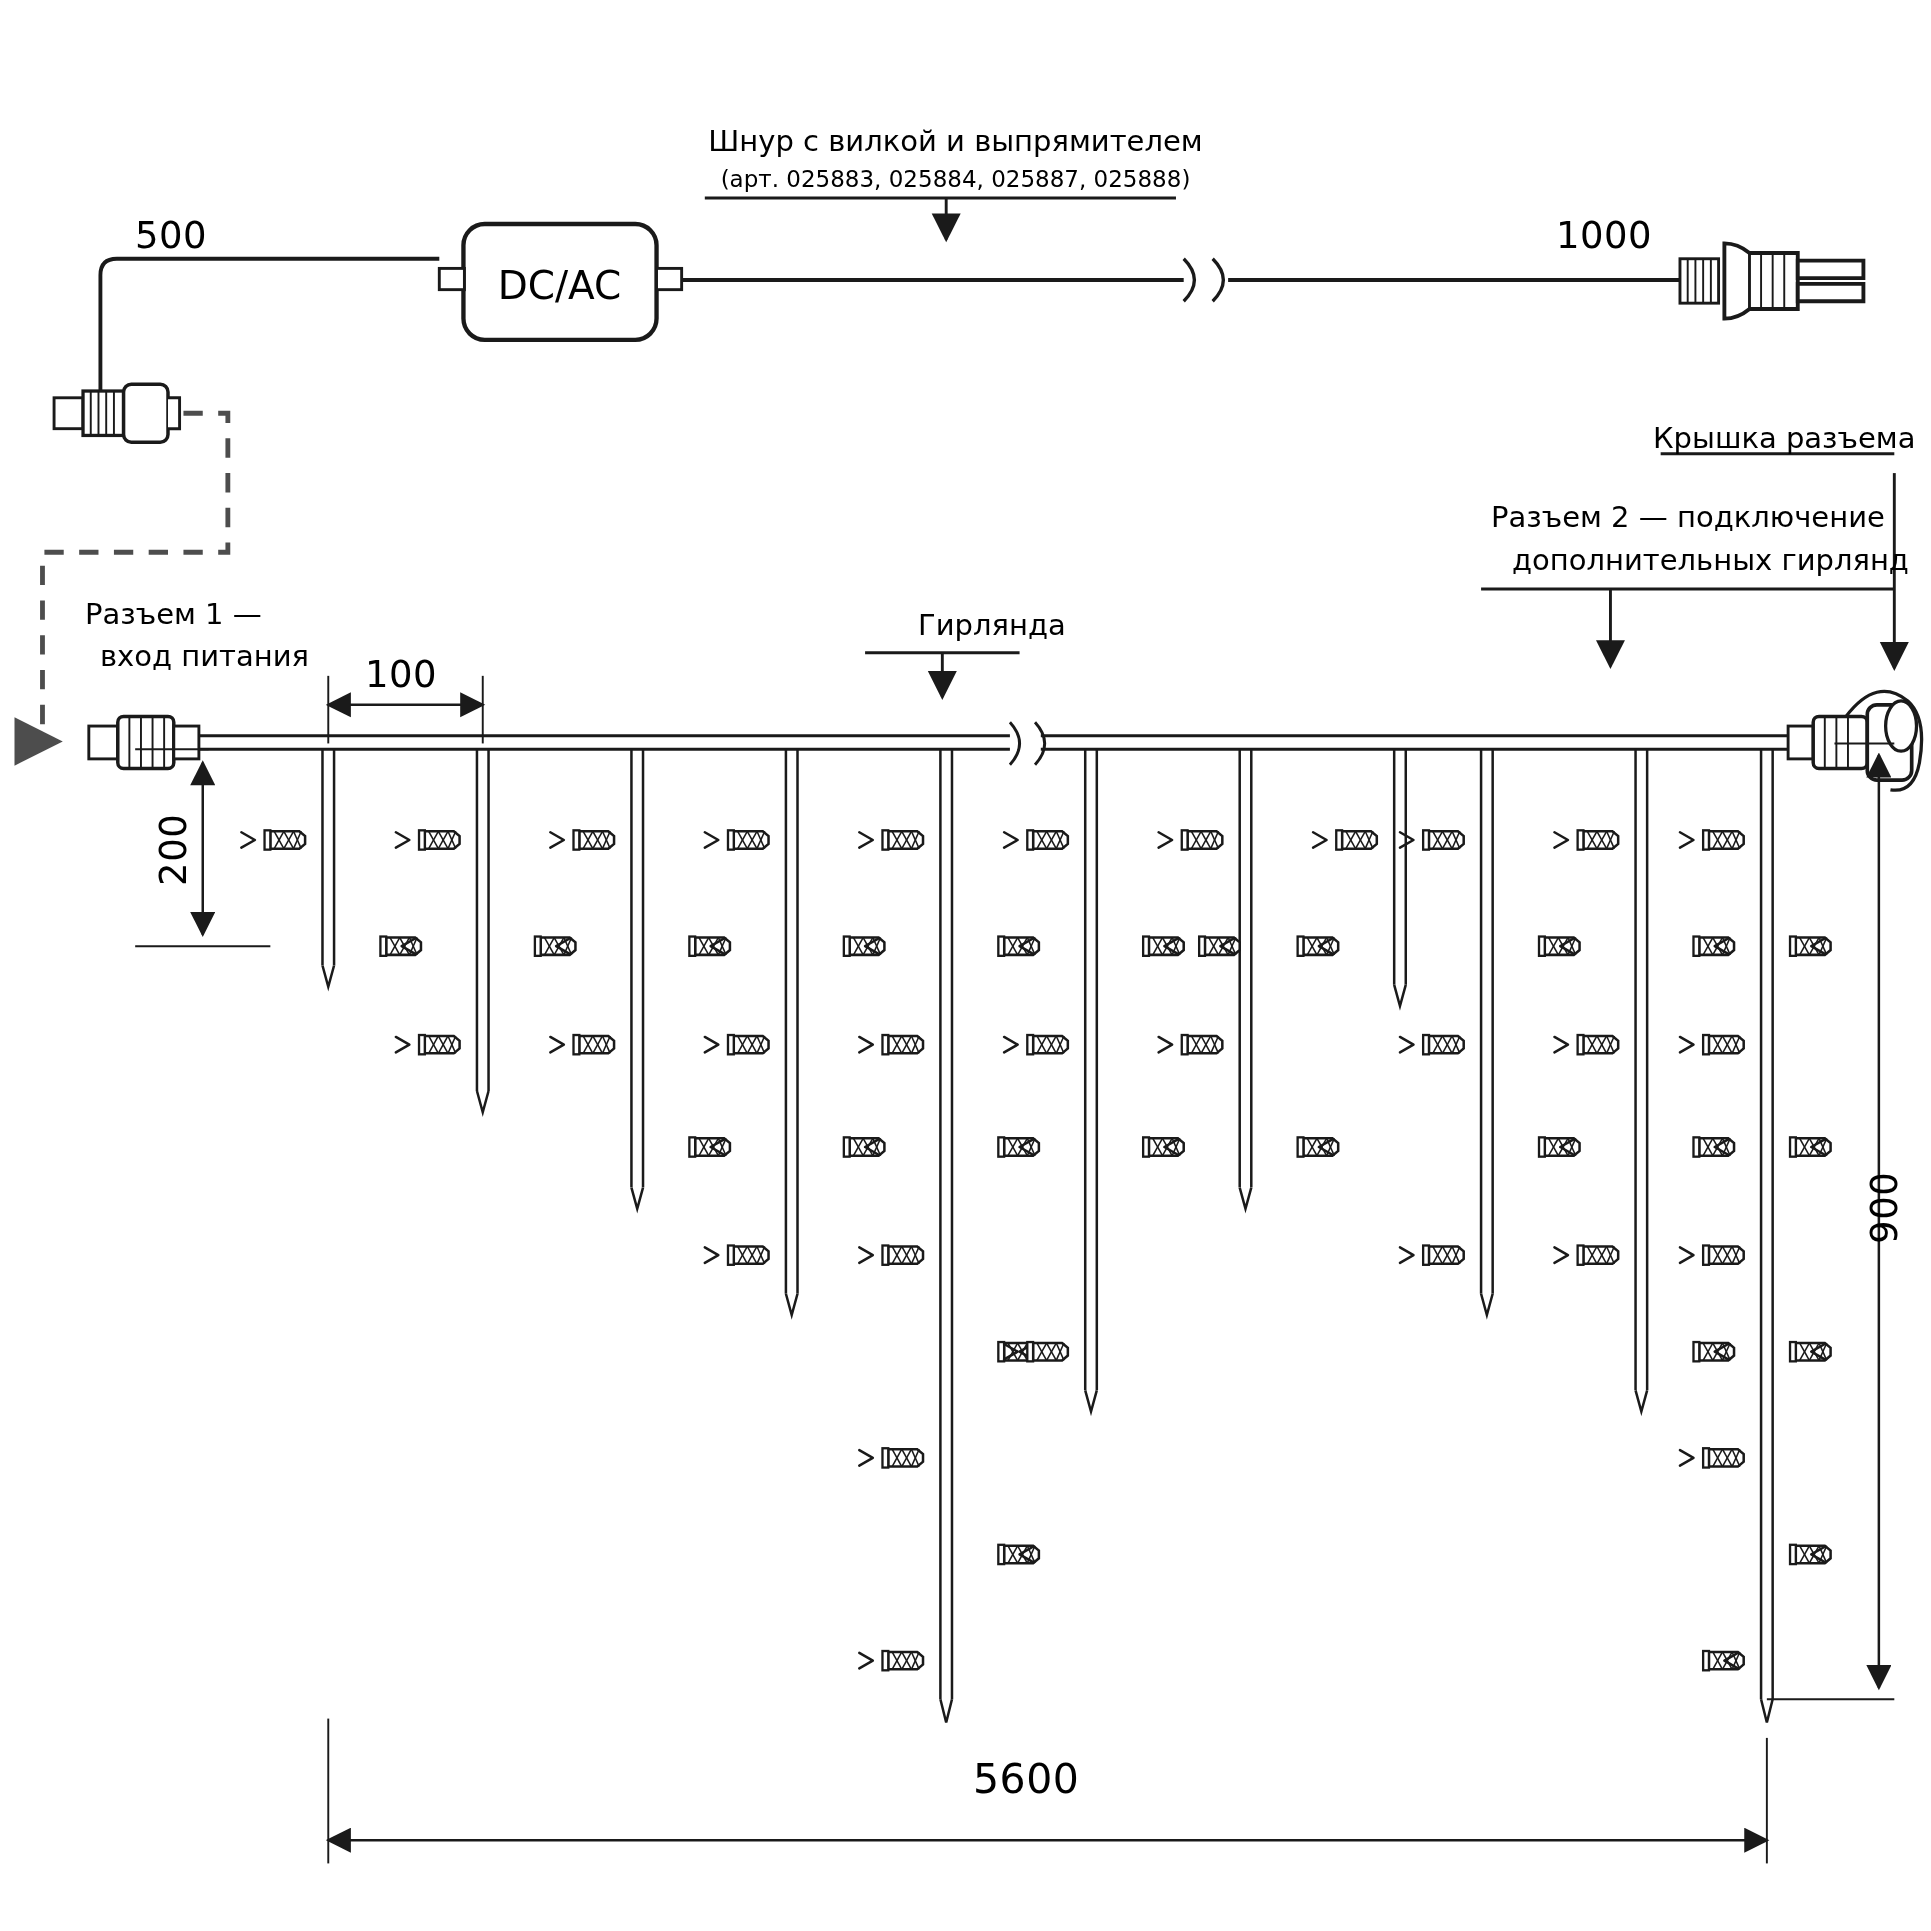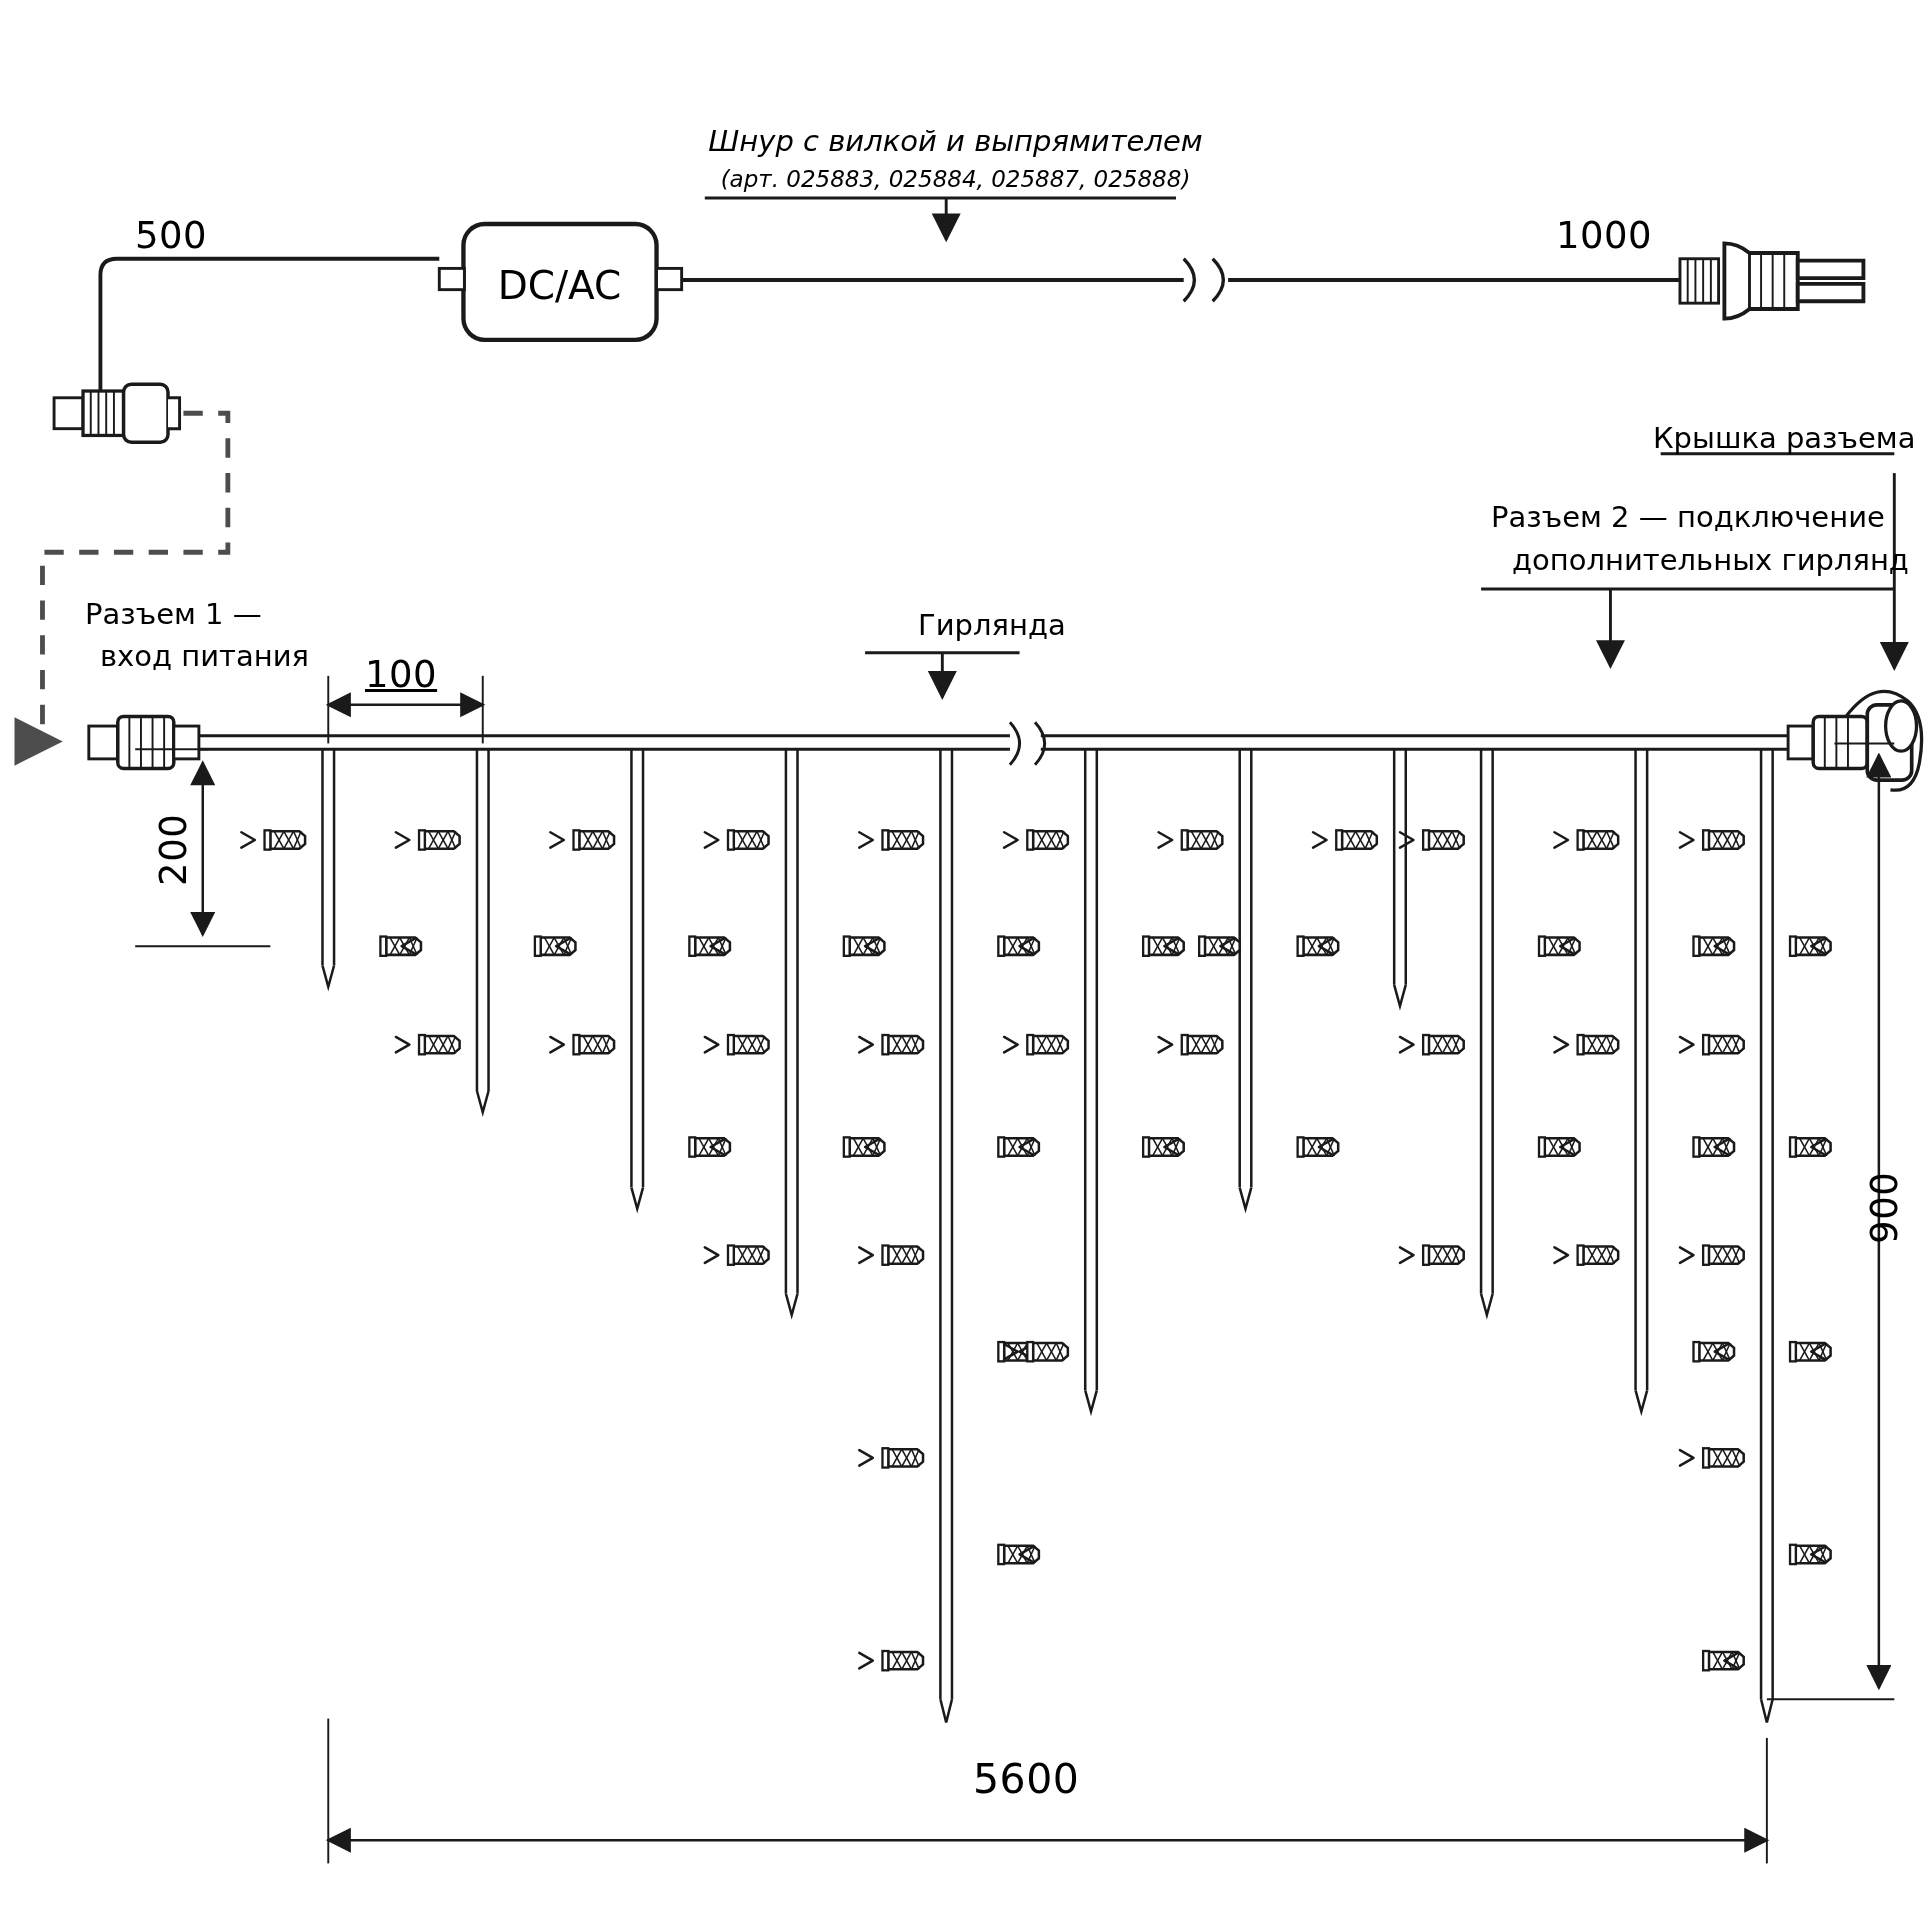--- a/index.html
+++ b/index.html
@@ -37,21 +37,21 @@
   .note {
     font-size: 29px;
   }
   .note-bold {
     font-size: 29px;
     font-weight: bold;
   }
   .sub {
     font-size: 23px;
   }
-  .ctr { text-align: center; font-style: italic; }
+  .ctr { text-align: center; }
   .rot-left {
     transform: rotate(-90deg);
     transform-origin: 50% 50%;
   }
 </style>
 </head>
 <body>
 
 <div id="stage">
 
@@ -485,21 +485,21 @@
   <div class="lbl note" style="left:85px; top:597px;">Разъем 1 —</div>
   <div class="lbl note" style="left:100px; top:639px;">вход питания</div>
 
   <div class="lbl note" style="left:1653px; top:421px;">Крышка разъема</div>
 
   <div class="lbl note" style="left:1491px; top:500px;">Разъем 2 — подключение</div>
   <div class="lbl note" style="left:1512px; top:543px;">дополнительных гирлянд</div>
 
   <div class="lbl note" style="left:880px; top:608px;margin-left:38px;">Гирлянда</div>
 
-  <div class="lbl dim" style="left:365px; top:653px;text-decoration:underline;">100</div>
+  <div class="lbl dim" style="left:365px; top:653px;">100</div>
 
   <div class="lbl dim rot-left" style="left:116px; top:828px; width:116px; text-align:center;">200</div>
 
   <div class="lbl dim rot-left" style="left:1827px; top:1186px; width:116px; text-align:center;">900</div>
 
   <div class="lbl dim" style="left:973px; top:1755px; font-size:41px;">5600</div>
 
 </div>
 
 

